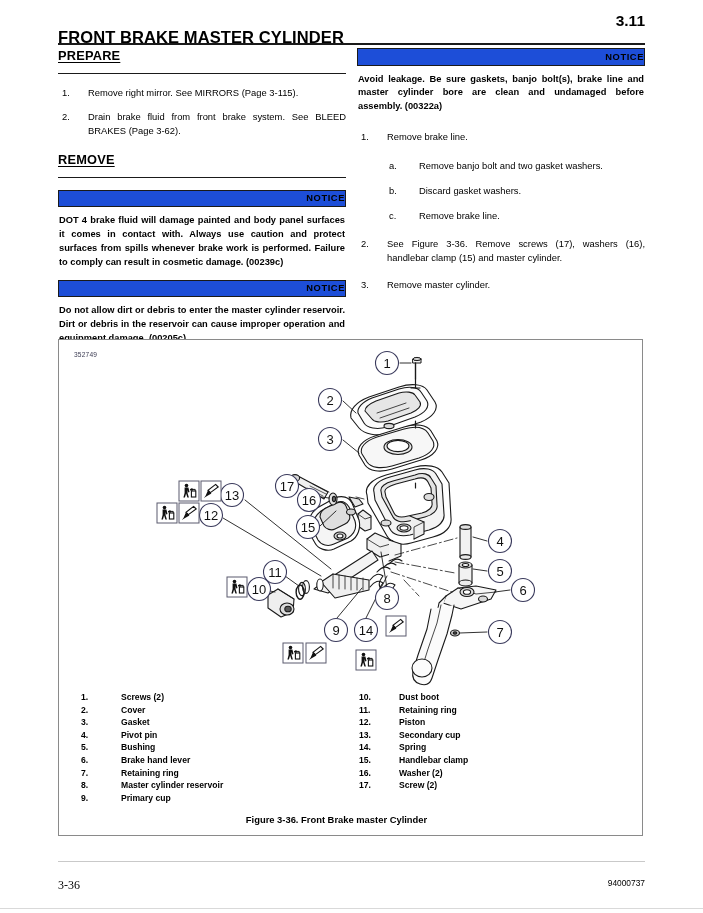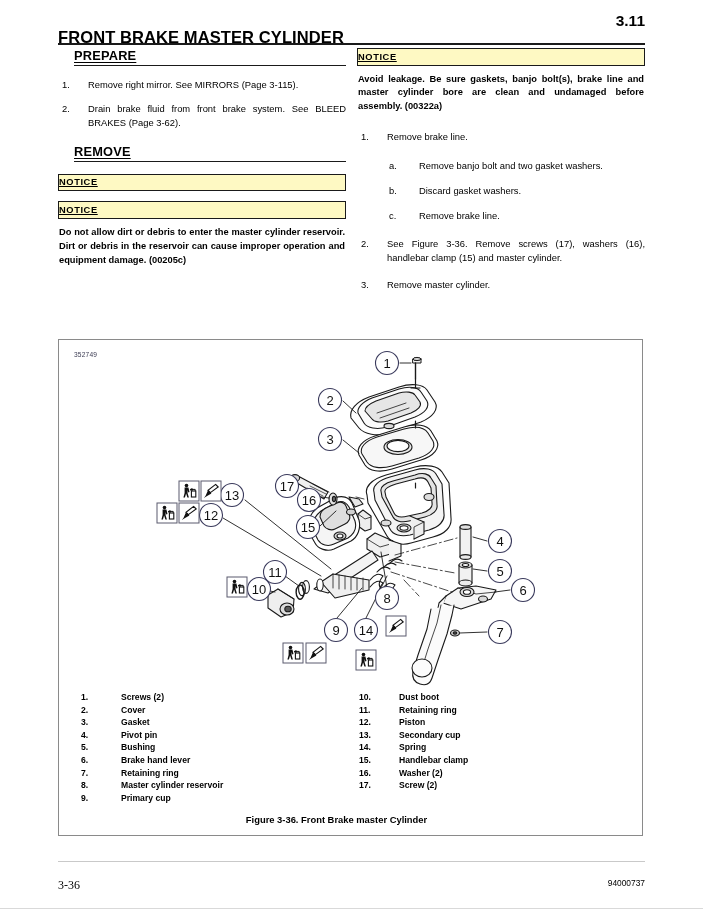--- a/index.html
+++ b/index.html
@@ -57,23 +57,23 @@
     width: 288px;
   }
   .col-left  { left: 58px; }
   .col-right { left: 357px; }
 
   
   .sec-head {
     font-size: 12.8px;
     font-weight: bold;
     letter-spacing: 0.2px;
-    padding-bottom: 2px;
+    padding-bottom: 10px;
     border-bottom: 1.6px solid #1a1a1a;
-    margin: 0 0 12px 16px;
+    margin: 0 0 12px 0;
     text-decoration: underline;
     text-underline-offset: 2px;
   }
 
   
   .steps { margin: 0; padding: 0; list-style: none; }
   .step {
     position: relative;
     font-size: 9.4px;
     line-height: 1.48;
@@ -99,27 +99,26 @@
     position: absolute;
     left: 32px; top: 0;
     width: 24px;
     font-size: 9.4px;
   }
 
   
   .notice { margin: 0 0 10px 0; }
   .notice-bar {
     border: 1.3px solid #1a1a1a;
-    text-align: left;
+    text-align: right;
     font-size: 9.3px;
     font-weight: bold;
     letter-spacing: 0.6px;
     padding: 2.5px 0 3px 0;
-    background: #fef9c3;
-    text-decoration: underline;
+    background: #1d4ed8;
   }
   .notice-body {
     font-size: 9.3px;
     font-weight: bold;
     line-height: 1.5;
     text-align: justify;
     padding: 7px 1px 0 1px;
   }
 
   
@@ -250,20 +249,21 @@
       <li class="step" style="margin-bottom:14px;">
         <span class="step-num">2.</span>
         <span>Drain brake fluid from front brake system. See BLEED BRAKES (Page 3-62).</span>
       </li>
     </ul>
 
     <div class="sec-head" style="margin-top:4px;">REMOVE</div>
 
     <div class="notice">
       <div class="notice-bar">NOTICE</div>
+      <div class="notice-body">DOT 4 brake fluid will damage painted and body panel surfaces it comes in contact with. Always use caution and protect surfaces from spills whenever brake work is performed. Failure to comply can result in cosmetic damage. (00239c)</div>
     </div>
 
     <div class="notice" style="margin-top:10px;">
       <div class="notice-bar">NOTICE</div>
       <div class="notice-body">Do not allow dirt or debris to enter the master cylinder reservoir. Dirt or debris in the reservoir can cause improper operation and equipment damage. (00205c)</div>
     </div>
 
   </div>
 
   <div class="col col-right">

